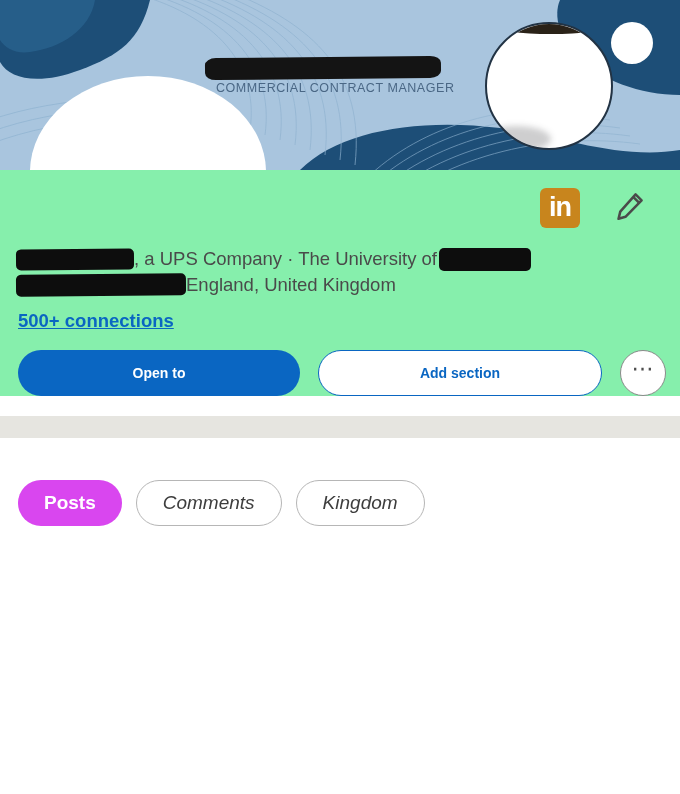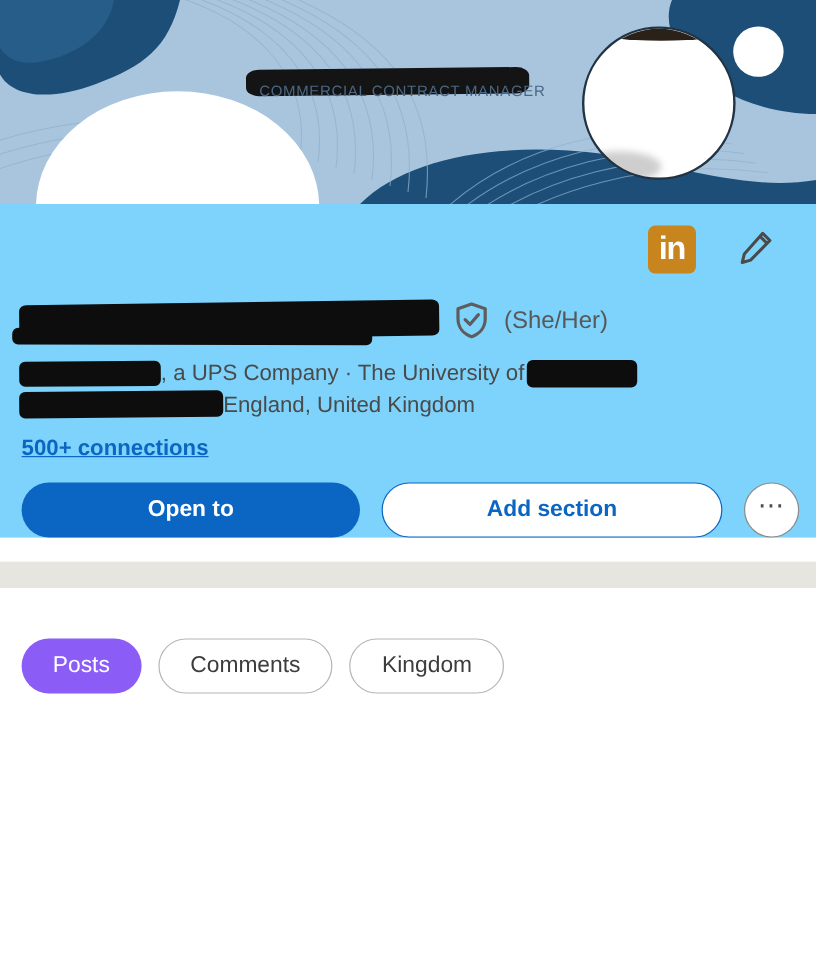--- a/index.html
+++ b/index.html
@@ -14,21 +14,21 @@
   
   .banner {
     position: relative;
     width: 680px; height: 170px;
     background: #a9c5de;
     overflow: hidden;
   }
   .banner svg { position: absolute; inset: 0; width: 680px; height: 170px; }
   .banner-text {
     position: absolute;
-    left: 216px; top: 68px;
+    left: 216px; top: 80px;
     width: 250px;
     color: #4a6785;
     font-size: 12.5px;
     letter-spacing: 0.55px;
     line-height: 16px;
   }
   .banner-redact {
     position: absolute;
     left: 205px; top: 57px;
     width: 236px; height: 22px;
@@ -63,21 +63,21 @@
   .avatar-edit {
     position: absolute;
     left: 611px; top: 22px;
     width: 42px; height: 42px;
     background: #ffffff;
     border-radius: 50%;
     display: flex; align-items: center; justify-content: center;
   }
 
   
-  .card { position: relative; background: #7dd3fc; }
+  .card { position: relative; background: #86efac; }
   .icon-row {
     display: flex; justify-content: flex-end; align-items: center;
     gap: 34px;
     padding: 14px 34px 0 0;
     height: 62px;
   }
   .premium-badge {
     width: 40px; height: 40px;
     background: #c8851d;
     border-radius: 6px;
@@ -146,21 +146,21 @@
 
   .actions {
     display: flex; align-items: center;
     gap: 18px;
     padding: 18px 0 0 18px;
   }
   .btn {
     height: 46px;
     border-radius: 23px;
     display: flex; align-items: center; justify-content: center;
-    font-size: 19px; font-weight: bold;
+    font-size: 14px; font-weight: bold;
     cursor: pointer;
   }
   .btn-primary { width: 282px; background: #0a66c2; color: #fff; border: none; }
   .btn-outline {
     width: 284px; background: #fff;
     color: #0a66c2; border: 1.5px solid #0a66c2;
   }
   .btn-more {
     width: 46px; height: 46px; border-radius: 50%;
     border: 1.5px solid #8a8a8a; background: #fff;
@@ -191,22 +191,22 @@
   }
   .activity-edit { margin: 8px 0 0 22px; }
 
   .chips { display: flex; gap: 14px; padding: 26px 0 0 18px; }
   .chip {
     height: 46px; border-radius: 23px;
     display: flex; align-items: center; justify-content: center;
     font-size: 19px;
     padding: 0 26px;
   }
-  .chip-active { background: #8b5cf6; color: #fff; font-weight: normal; }
-  .chip-idle { background: #fff; color: #3d3d3d; border: 1.4px solid #b6b6b6; }
+  .chip-active { background: #d946ef; color: #fff; font-weight: bold; }
+  .chip-idle { background: #fff; color: #3d3d3d; border: 1.4px solid #b6b6b6; font-style: italic; }
 </style>
 </head>
 <body>
 
 <div class="page">
 
   <div class="banner">
     <svg viewBox="0 0 680 170" preserveAspectRatio="none">
       <defs>
         <clipPath id="bclip">
@@ -271,28 +271,20 @@
         <span>in</span>
       </div>
       <div>
         <svg width="32" height="32" viewBox="0 0 24 24">
           <path d="M16.2 3.3 L20.7 7.8 L8.6 20.1 L3.4 21.6 L4.7 16.2 Z" fill="none" stroke="#4a4a4a" stroke-width="1.9" stroke-linejoin="round"></path>
           <path d="M14.4 5.1 L18.9 9.6" stroke="#4a4a4a" stroke-width="1.9"></path>
         </svg>
       </div>
     </div>
 
-    <div class="name-row">
-      <div class="name-redact"></div>
-      <svg width="34" height="34" viewBox="0 0 24 24">
-        <path d="M12 2.4 L20 5.2 V11 C20 16.2 16.6 20 12 21.6 C7.4 20 4 16.2 4 11 V5.2 Z" fill="none" stroke="#5d5d5d" stroke-width="1.9" stroke-linejoin="round"></path>
-        <path d="M8.2 11.6 L11 14.4 L16 8.6" fill="none" stroke="#5d5d5d" stroke-width="1.9" stroke-linecap="round" stroke-linejoin="round"></path>
-      </svg>
-      <span class="pronouns">(She/Her)</span>
-    </div>
 
 
     <div class="meta">
       <div class="meta-line">
         <span class="redact-inline r-company"></span>
         <span>, a UPS Company · The University of</span>
         <span class="redact-inline r-uni"></span>
       </div>
       <div class="meta-line">
         <span class="redact-inline r-loc"></span>

